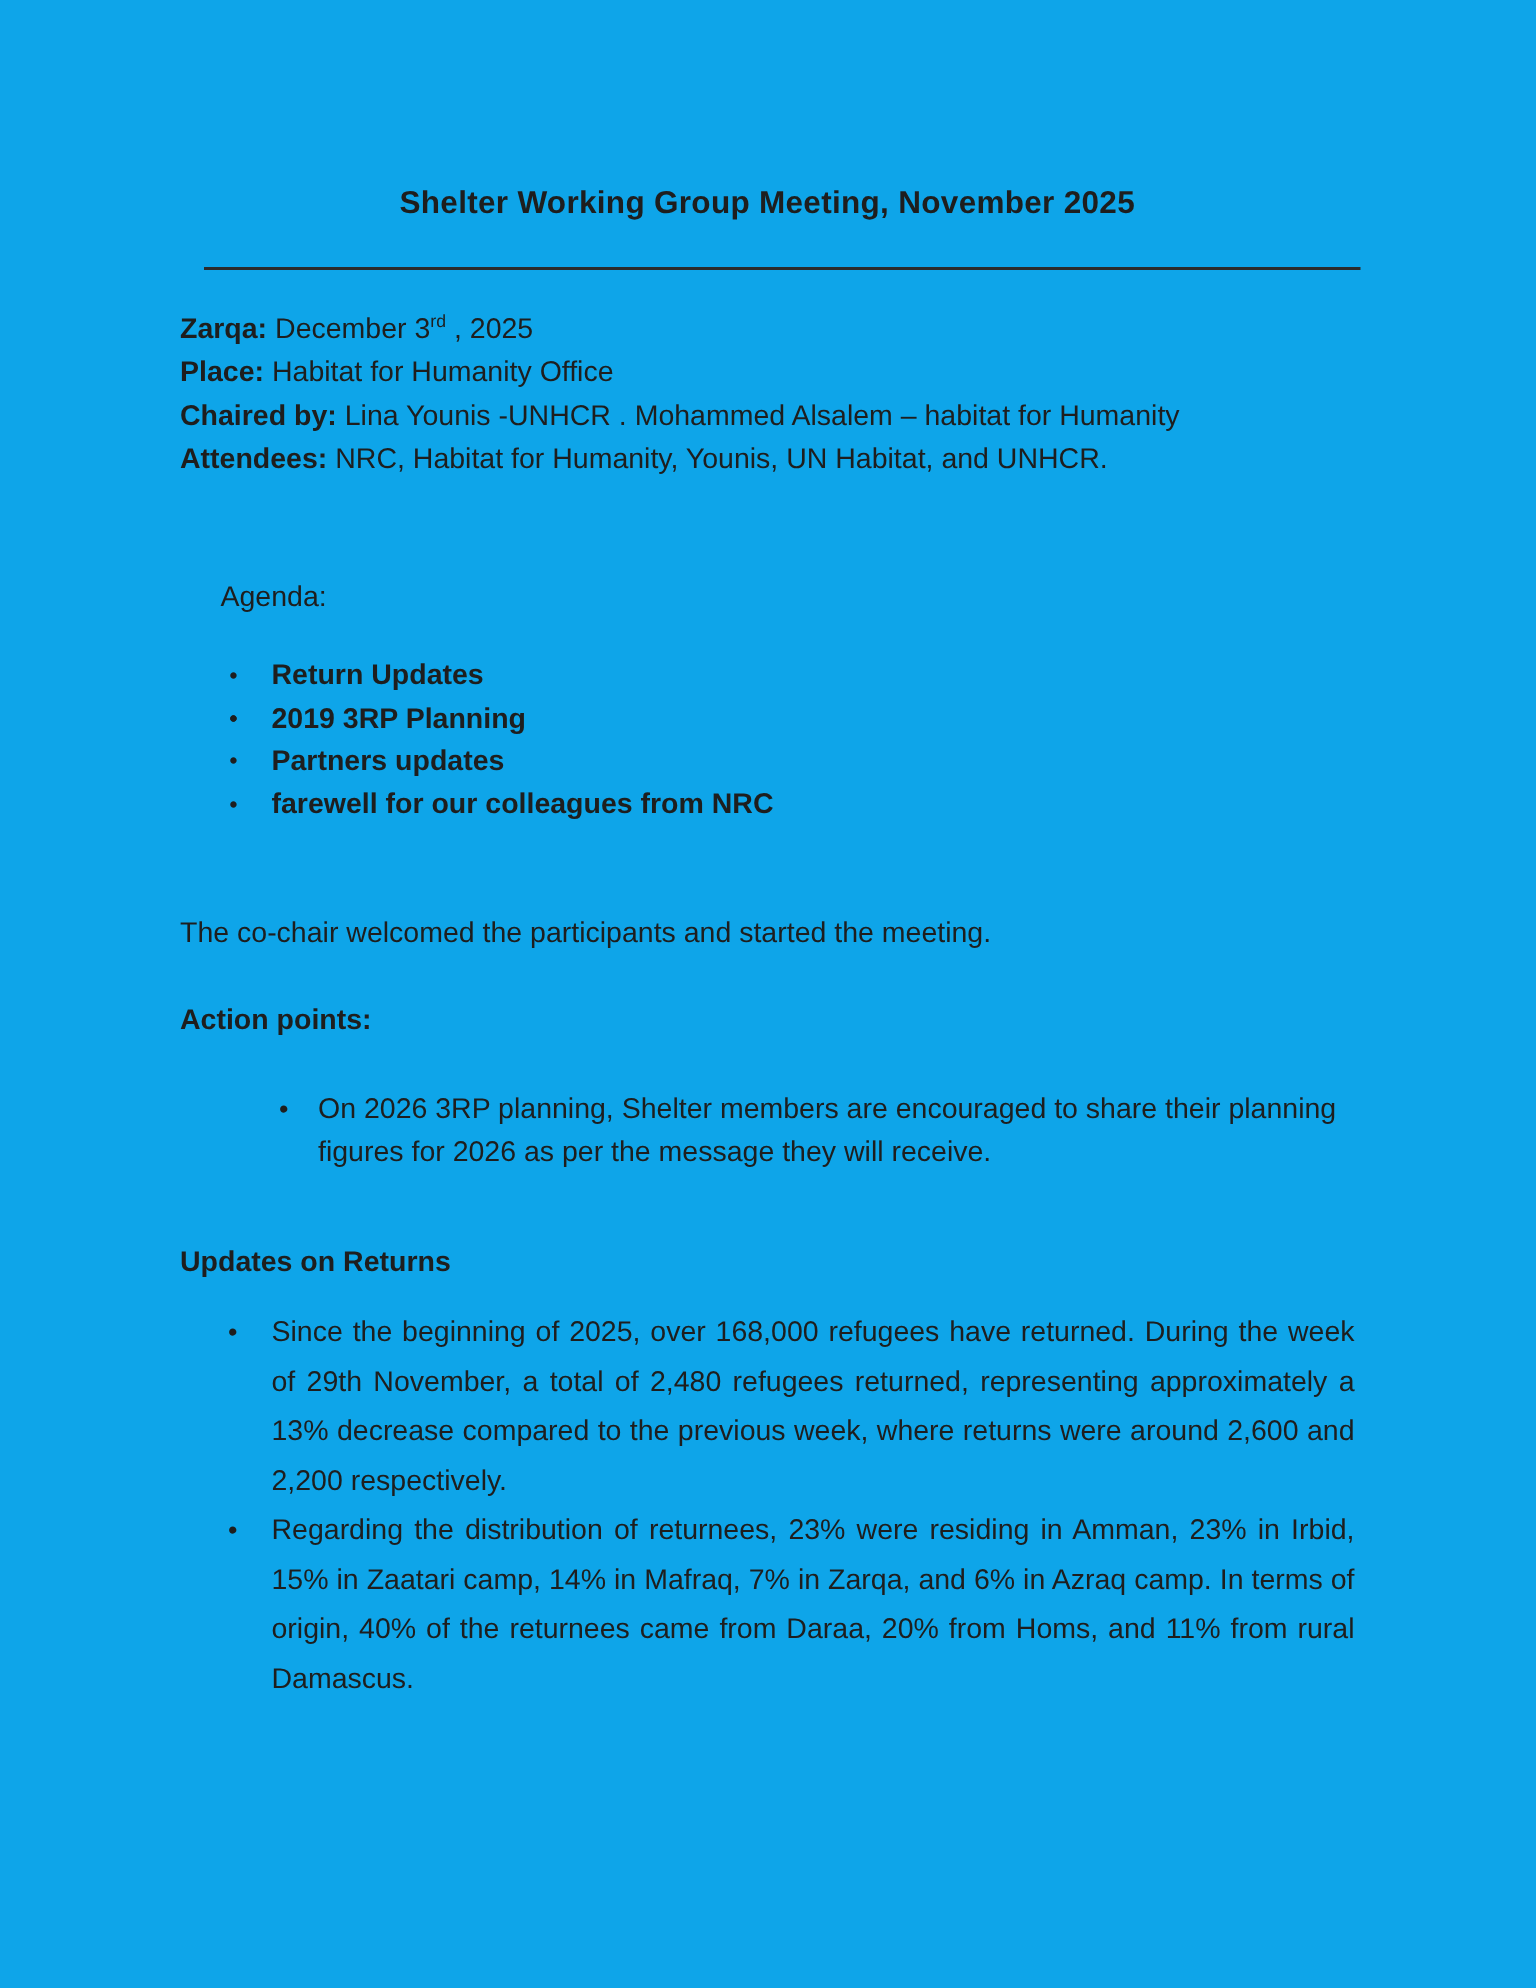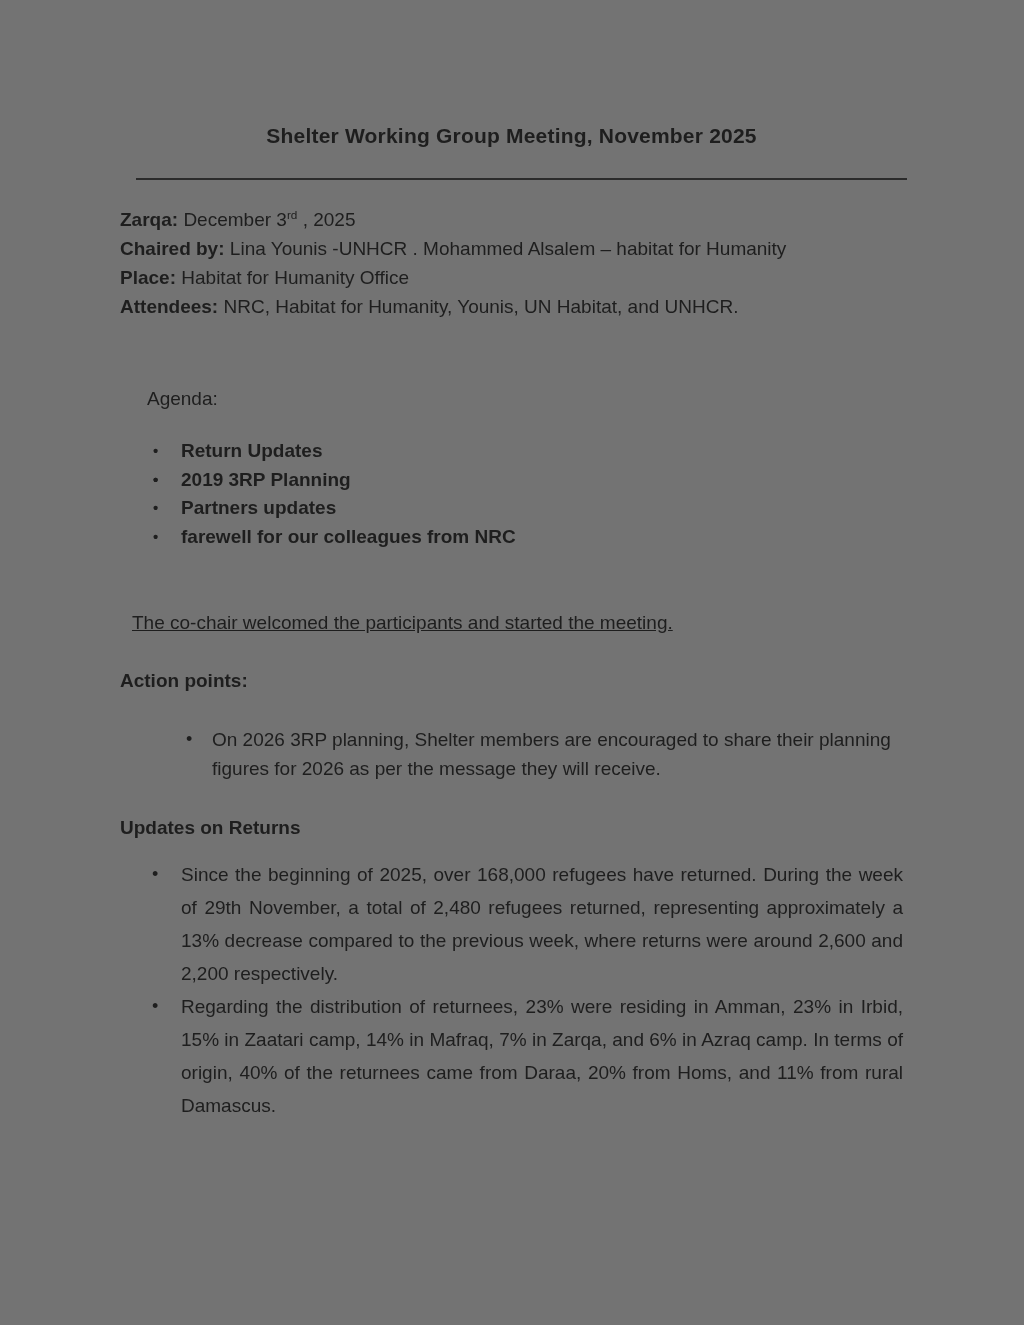--- a/index.html
+++ b/index.html
@@ -4,21 +4,21 @@
 <style>
   html, body {
     margin: 0;
     padding: 0;
     background: #ffffff;
   }
   .page {
     position: relative;
     width: 1024px;
     height: 1325px;
-    background: #737373;
+    background: #0ea5e9;
     font-family: "Liberation Sans", sans-serif;
     color: #1e1e1e;
     overflow: hidden;
     box-sizing: border-box;
     padding: 0 121px 0 120px;
   }
   .title {
     margin: 0;
     padding-top: 122px;
     font-size: 21px;
@@ -69,39 +69,38 @@
   }
   .agenda-list {
     margin-top: 24px !important;
     font-size: 19px;
     font-weight: 700;
     line-height: 28.5px;
   }
   .agenda-list li { padding-left: 61px; }
   .agenda-list .blt { left: 33px; font-size: 15px; }
   .intro {
-    margin: 57px 0 0 12px;
+    margin: 57px 0 0 0;
     font-size: 19px;
     line-height: 29px;
-    text-decoration: underline;
   }
   .sec-h {
     margin: 29px 0 0 0;
     font-size: 19px;
     font-weight: 700;
     line-height: 29px;
   }
   .action-list {
     margin-top: 30px !important;
     font-size: 19px;
     line-height: 29px;
   }
   .action-list li { padding-left: 92px; }
   .action-list .blt { left: 66px; font-size: 18px; }
-  .updates-h { margin-top: 30px; }
+  .updates-h { margin-top: 44px; }
   .updates-list {
     margin-top: 16px !important;
     font-size: 19px;
     line-height: 33px;
   }
   .updates-list li {
     padding-left: 61px;
     text-align: justify;
     text-align-last: left;
   }
@@ -111,22 +110,22 @@
 <body>
 
 <div class="page">
 
   <h1 class="title">Shelter Working Group Meeting, November 2025</h1>
 
   <hr class="rule">
 
   <div class="meta">
     <p class="meta-line"><span class="meta-label">Zarqa:</span><span class="meta-val"><span>December 3</span><sup class="ord">rd</sup><span> , 2025</span></span></p>
+    <p class="meta-line"><span class="meta-label">Place:</span><span class="meta-val">Habitat for Humanity Office</span></p>
     <p class="meta-line"><span class="meta-label">Chaired by:</span><span class="meta-val">Lina Younis -UNHCR . Mohammed Alsalem – habitat for Humanity</span></p>
-    <p class="meta-line"><span class="meta-label">Place:</span><span class="meta-val">Habitat for Humanity Office</span></p>
     <p class="meta-line"><span class="meta-label">Attendees:</span><span class="meta-val">NRC, Habitat for Humanity, Younis, UN Habitat, and UNHCR.</span></p>
   </div>
 
   <p class="agenda-h">Agenda:</p>
 
   <ul class="blist agenda-list">
     <li><span class="blt">•</span><span>Return Updates</span></li>
     <li><span class="blt">•</span></li>
     <li><span class="blt">•</span><span>2019 3RP Planning</span></li>
     <li><span class="blt">•</span><span>Partners updates</span></li>

